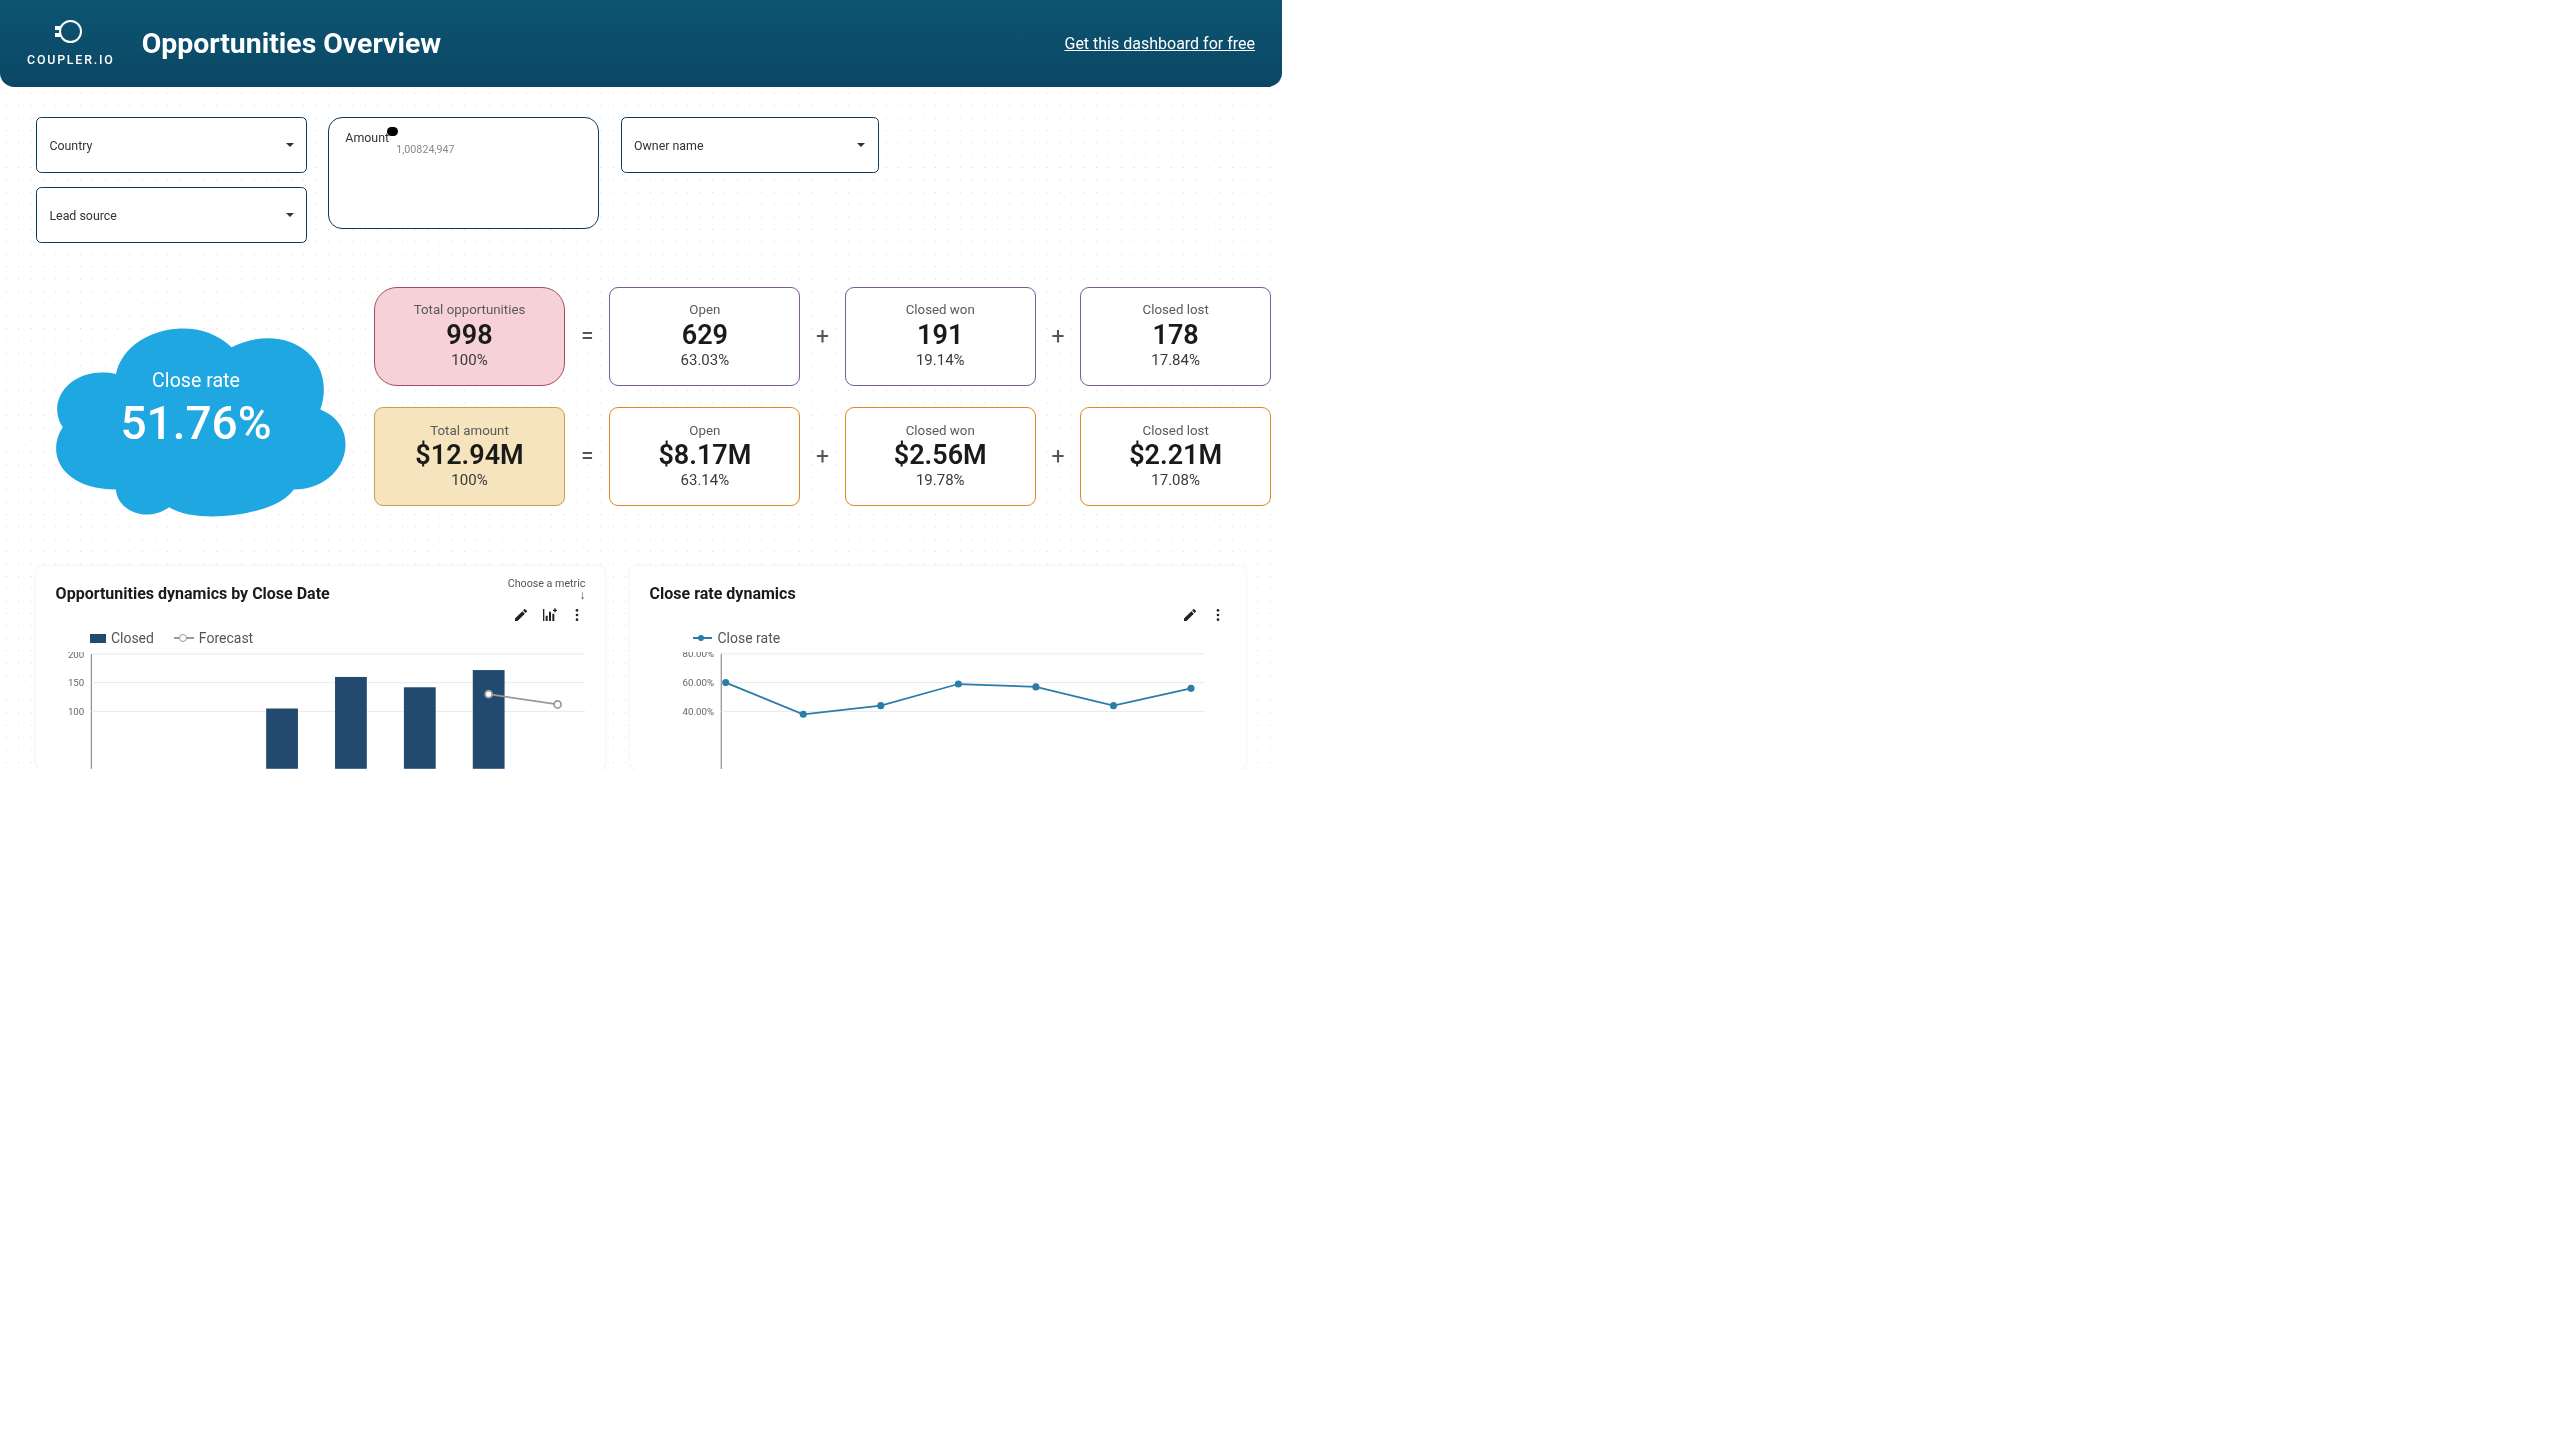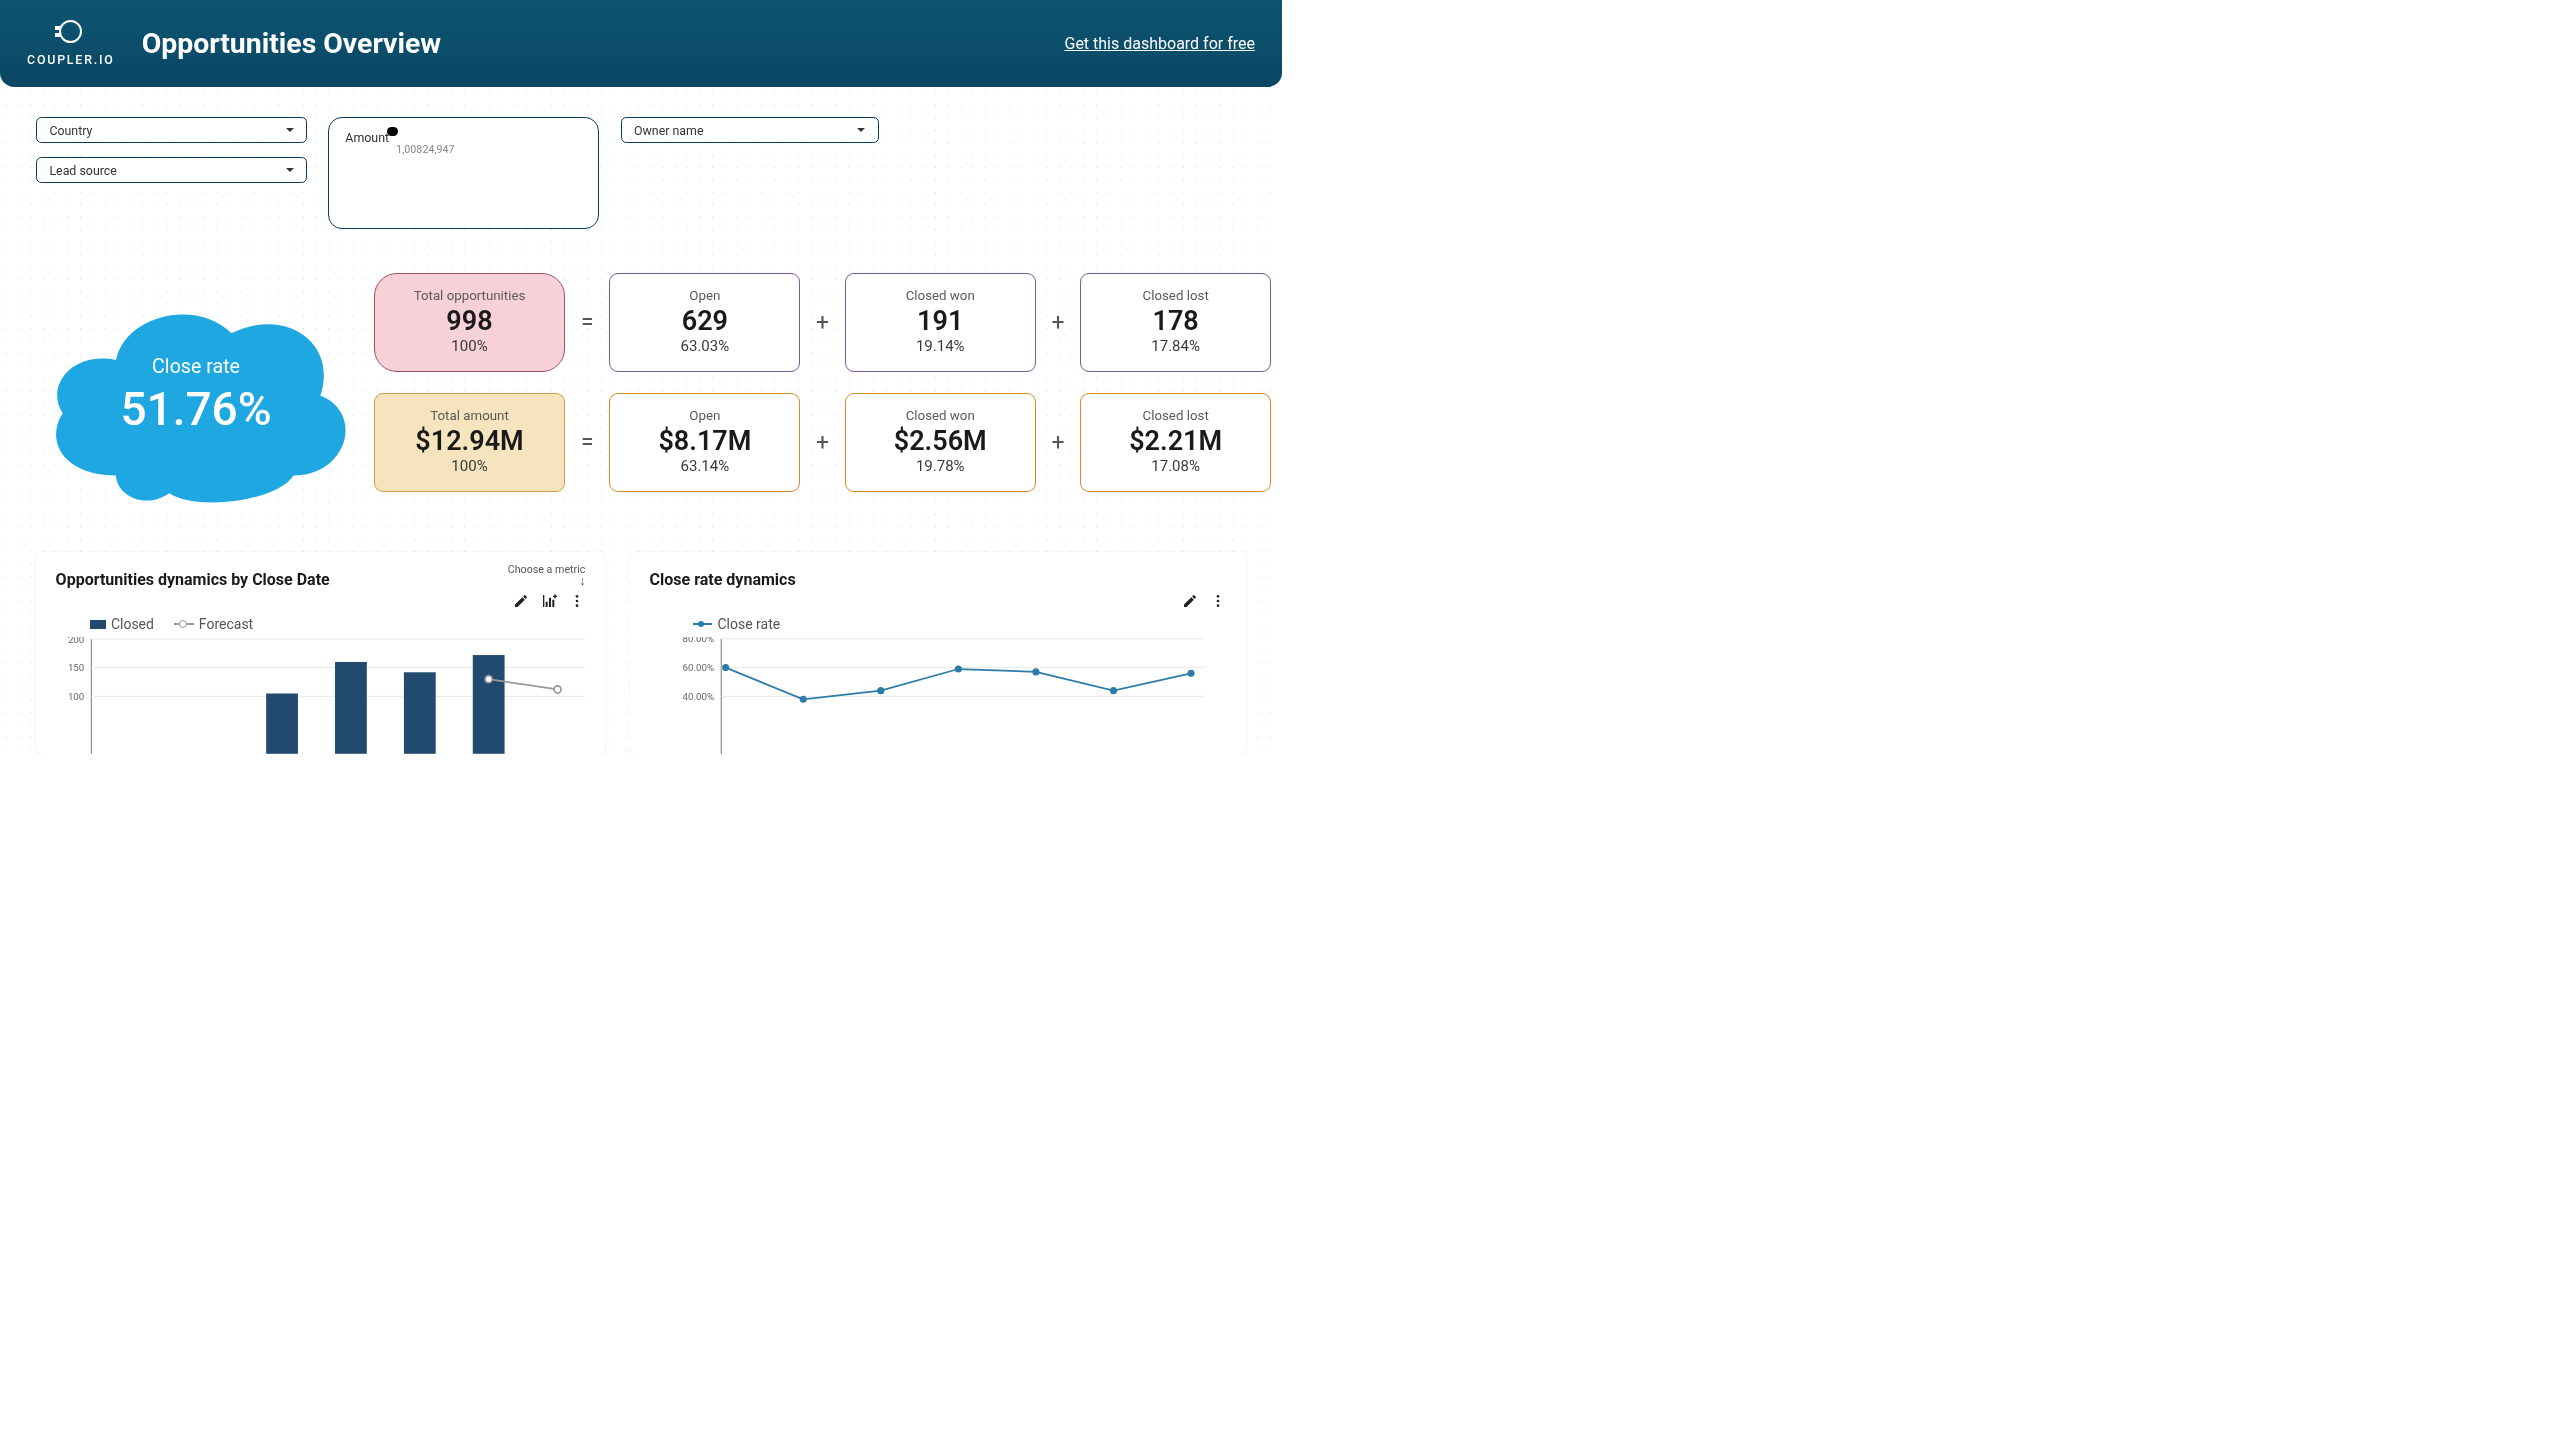--- a/index.html
+++ b/index.html
@@ -71,21 +71,21 @@
 }
 .filter-col {
   display: flex;
   flex-direction: column;
   gap: 14.2px;
 }
 .select-box {
   border: 1.8px solid #0a3a5c;
   border-radius: 5.3px;
   background: #fff;
-  height: 26px;
+  height: 56px;
   display: flex;
   align-items: center;
   padding: 0 12.4px;
   font-size: 12.4px;
   color: #333;
   justify-content: space-between;
   cursor: pointer;
 }
 .caret {
   width: 0; height: 0;

